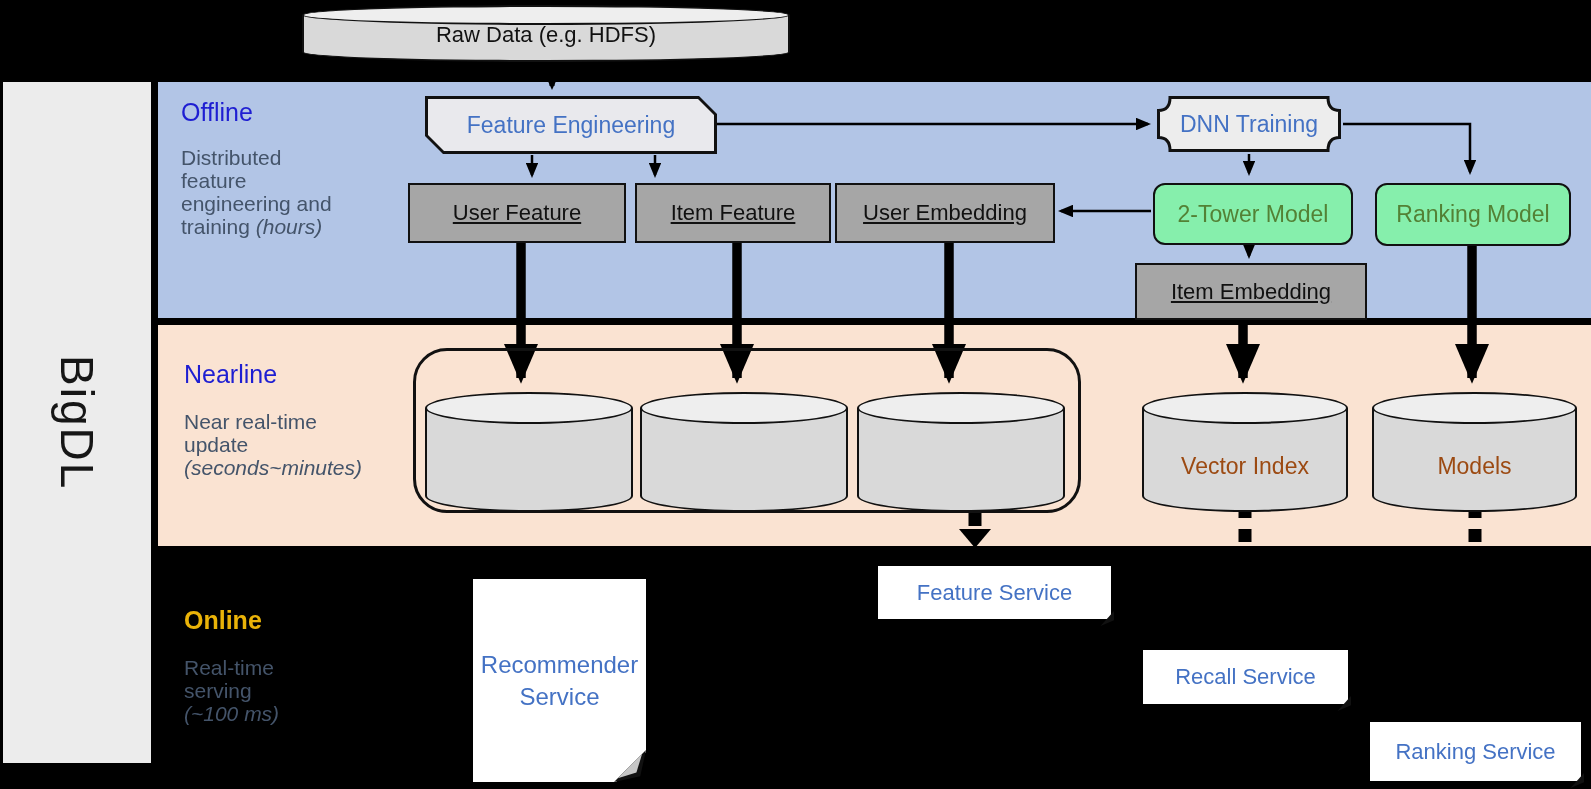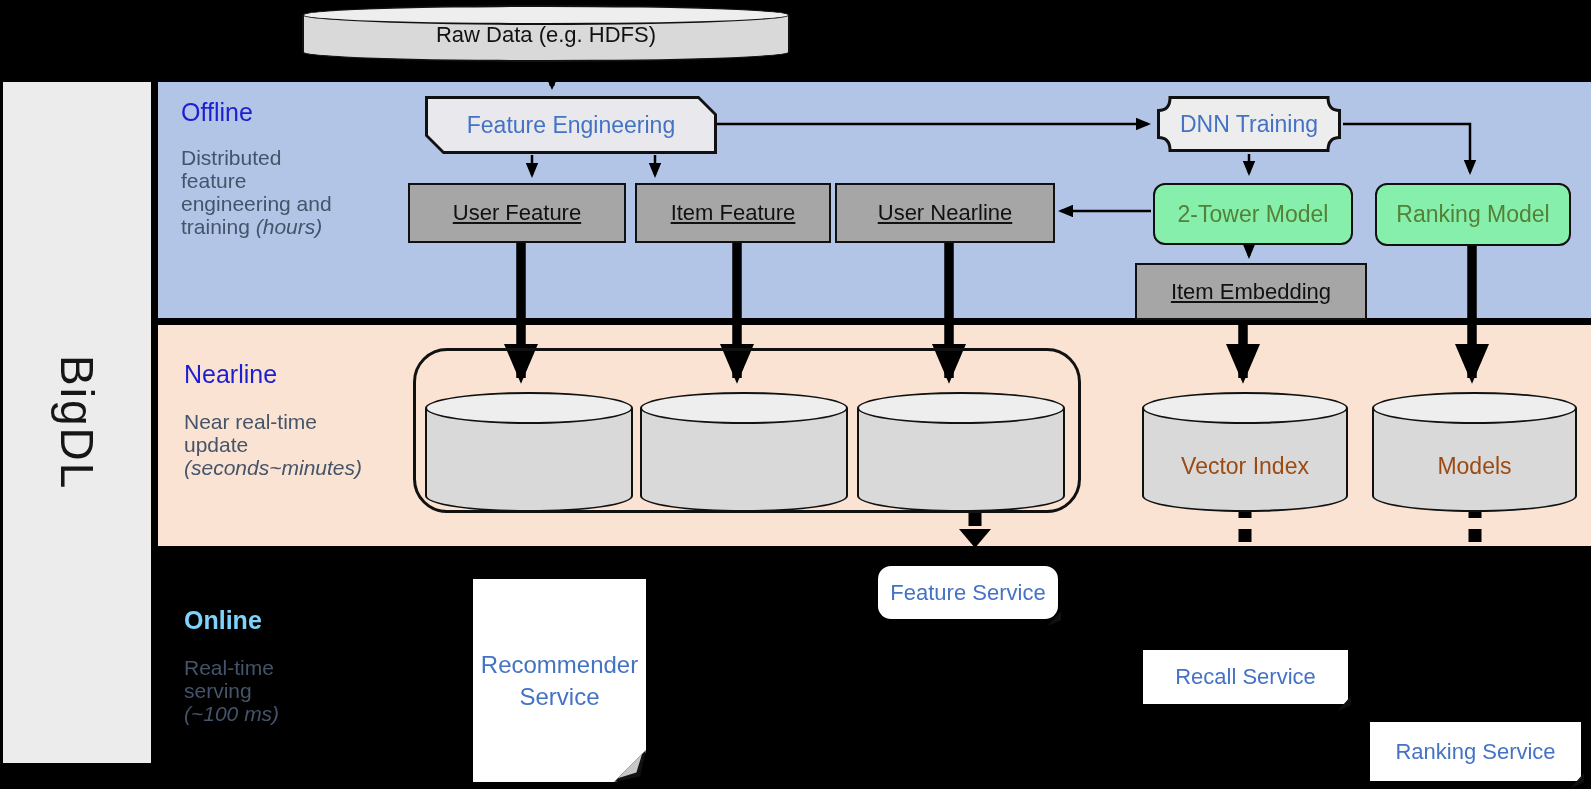--- a/index.html
+++ b/index.html
@@ -8,21 +8,21 @@
     font-family:"Liberation Sans",sans-serif;color:#111;
   }
   .band{position:absolute;}
   .band-offline{left:158px;top:82px;width:1433px;height:236px;background:#b2c5e6;}
   .band-nearline{left:158px;top:325px;width:1433px;height:221px;background:#fae3d2;}
   .band-brand{left:3px;top:82px;width:148px;height:681px;background:#ececec;
     display:flex;align-items:center;justify-content:center;}
   .brand-label{writing-mode:vertical-rl;font-size:46px;letter-spacing:2px;color:#161616;}
 
   .lane-title{position:absolute;font-size:25px;color:#1e1ed2;}
-  .lane-title.bold{font-weight:bold;color:#7dd3fc;}
+  .lane-title.bold{font-weight:bold;color:#eab308;}
   .lane-desc{position:absolute;font-size:21px;line-height:23px;color:#44546a;white-space:pre-line;}
   .lane-desc i{font-style:italic;}
 
   
   .node{position:absolute;display:flex;align-items:center;justify-content:center;
     font-size:22px;text-align:center;}
   .gray-box{background:#a6a6a6;border:2.5px solid #111;color:#111;text-decoration:underline;}
   .round-box{background:#86efac;border:2.5px solid #111;border-radius:12px;color:#538135;font-size:23px;align-items:center;}
 
   
@@ -157,21 +157,21 @@
       <span class="lbl blue-text">DNN Training</span>
     </div>
 
     <div class="node gray-box" style="left:408px;top:183px;width:214px;height:56px;">
       <span>User Feature</span>
     </div>
     <div class="node gray-box" style="left:635px;top:183px;width:192px;height:56px;">
       <span>Item Feature</span>
     </div>
     <div class="node gray-box" style="left:835px;top:183px;width:216px;height:56px;">
-      <span>User Nearline</span>
+      <span>User Embedding</span>
     </div>
 
     <div class="node round-box" style="left:1153px;top:183px;width:196px;height:58px;">
       <span>2-Tower Model</span>
     </div>
     <div class="node round-box" style="left:1375px;top:183px;width:192px;height:59px;">
       <span>Ranking Model</span>
     </div>
 
     <div class="node gray-box" style="left:1135px;top:263px;width:228px;height:53px;">
@@ -212,21 +212,21 @@
     </div>
 
     <div class="doc" style="left:473px;top:579px;width:173px;height:203px;">
       <span>Recommender Service</span>
     </div>
     <div class="doc-fold" style="position:absolute;left:614px;top:750px;">
       <i class="fold-b"></i>
       <i class="fold-g"></i>
     </div>
 
-    <div class="svc" style="left:878px;top:566px;width:180px;height:53px;border-radius:13px;">
+    <div class="svc" style="left:878px;top:566px;width:233px;height:53px;">
       <span>Feature Service</span>
       <i class="curl"></i>
     </div>
     <div class="svc" style="left:1143px;top:650px;width:205px;height:54px;">
       <span>Recall Service</span>
       <i class="curl"></i>
     </div>
     <div class="svc" style="left:1370px;top:722px;width:211px;height:59px;">
       <span>Ranking Service</span>
       <i class="curl"></i>

